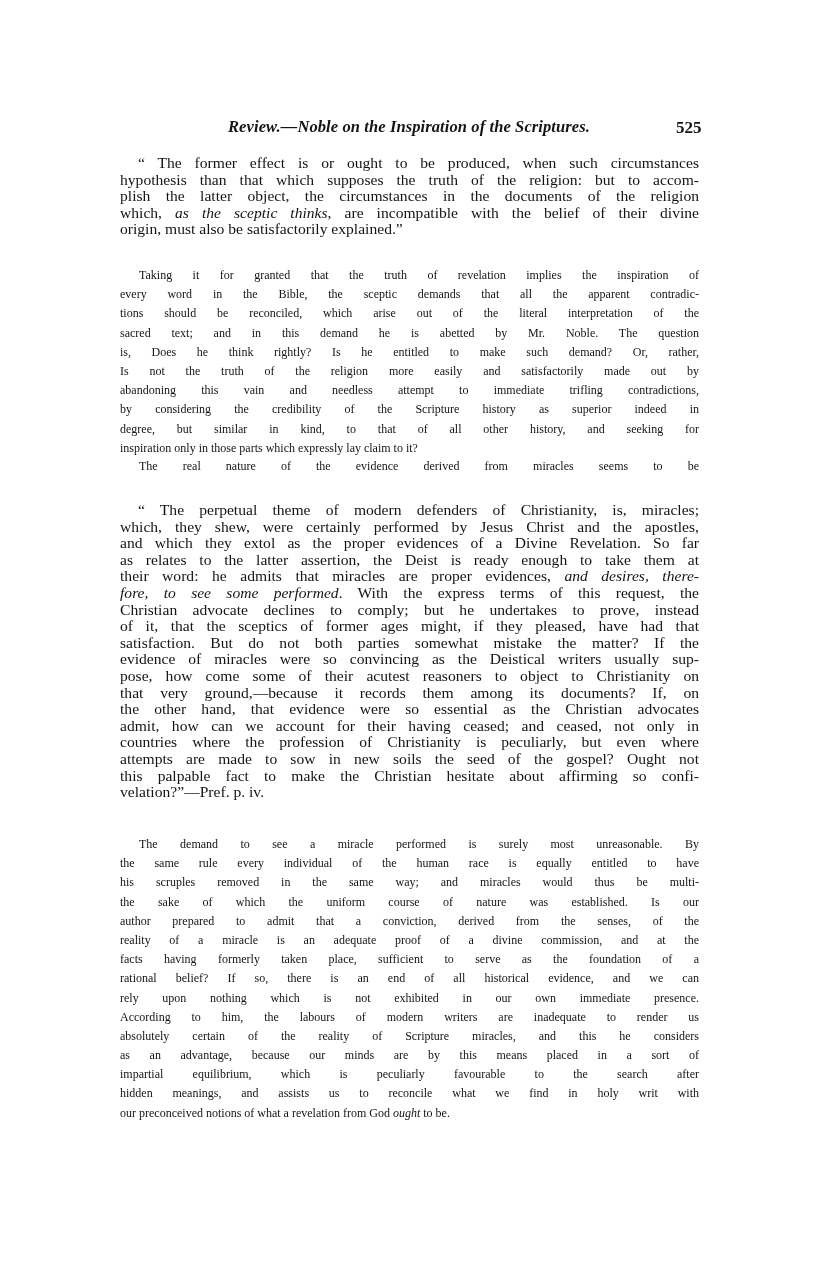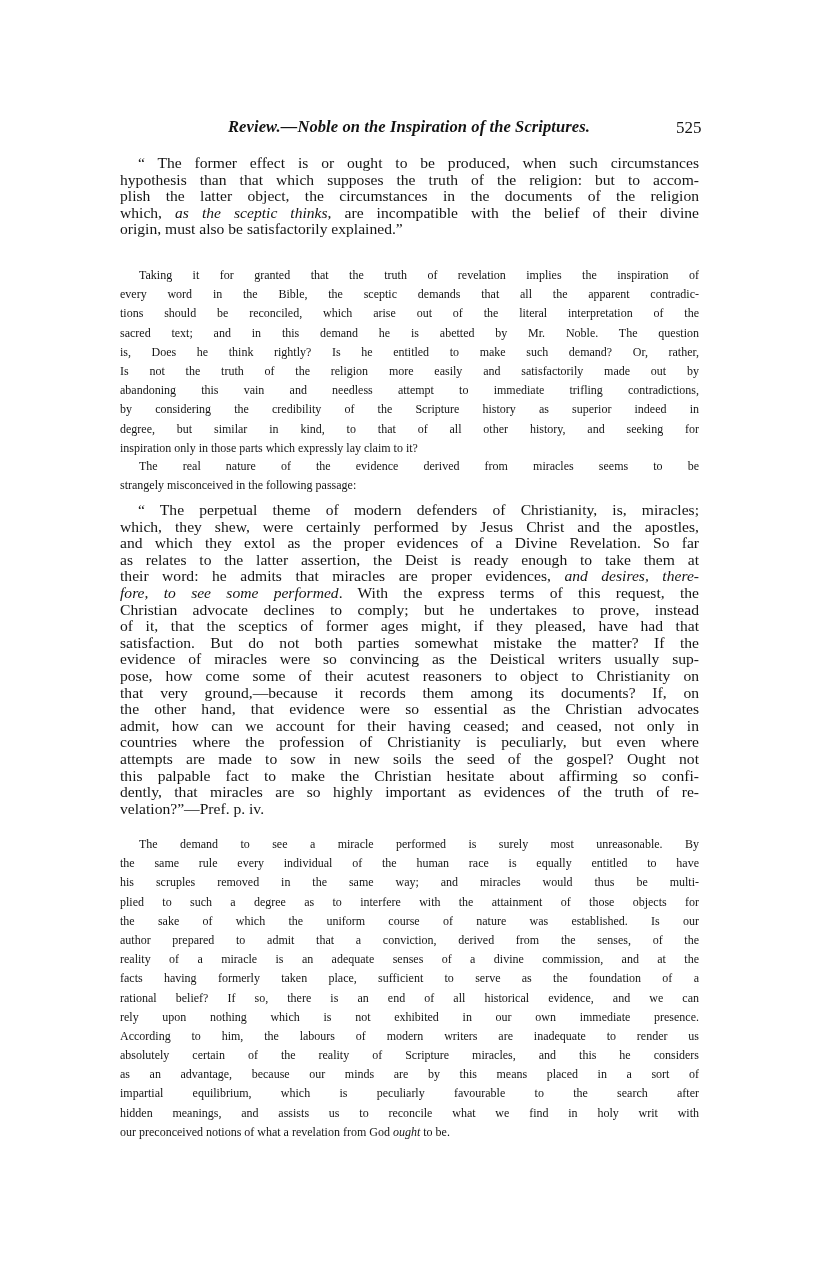--- a/index.html
+++ b/index.html
@@ -1,21 +1,21 @@
 <!DOCTYPE html>
 <html><head>
   <meta charset="utf-8">
   <style>
     html, body { margin: 0; padding: 0; background: #ffffff; }
     body { width: 831px; height: 1275px; position: relative; overflow: hidden;
            font-family: "Liberation Serif", "DejaVu Serif", serif; color: #141414; }
     .page { position: absolute; left: 0; top: 0; width: 740px; height: 1275px; }
     .running-head { position: absolute; left: 228px; top: 117px; font-size: 16.5px;
                     font-style: italic; font-weight: bold; letter-spacing: 0.1px; white-space: nowrap; }
-    .folio { position: absolute; left: 676px; top: 118px; font-size: 17px; font-weight: normal; }
+    .folio { position: absolute; left: 676px; top: 118px; font-size: 17px; font-weight: bold; }
     .block { position: absolute; left: 120px; width: 579px; }
     .line { display: block; white-space: nowrap; text-align: justify; text-align-last: justify; }
     .line.last { text-align-last: left; }
     .quote .line { font-size: 15.6px; line-height: 16.6px; height: 16.6px; }
     .body .line { font-size: 12px; line-height: 19.2px; height: 19.2px; }
     .indent { padding-left: 19px; }
     .qindent { padding-left: 18px; }
     em { font-style: italic; }
     #q1 { top: 155px; }
     #p1 { top: 266px; }
@@ -44,51 +44,48 @@
       <span class="line">sacred text; and in this demand he is abetted by Mr. Noble. The question</span>
       <span class="line">is, Does he think rightly? Is he entitled to make such demand? Or, rather,</span>
       <span class="line">Is not the truth of the religion more easily and satisfactorily made out by</span>
       <span class="line">abandoning this vain and needless attempt to immediate trifling contradictions,</span>
       <span class="line">by considering the credibility of the Scripture history as superior indeed in</span>
       <span class="line">degree, but similar in kind, to that of all other history, and seeking for</span>
       <span class="line last">inspiration only in those parts which expressly lay claim to it?</span>
     </div>
   <div id="p2" class="block body">
       <span class="line indent">The real nature of the evidence derived from miracles seems to be</span>
-      <span class="line last">strangely misconceived in the following passage:</span>
     </div>
   <div id="q2" class="block quote">
       <span class="line qindent">“ The perpetual theme of modern defenders of Christianity, is, miracles;</span>
       <span class="line">which, they shew, were certainly performed by Jesus Christ and the apostles,</span>
       <span class="line">and which they extol as the proper evidences of a Divine Revelation. So far</span>
       <span class="line">as relates to the latter assertion, the Deist is ready enough to take them at</span>
       <span class="line">their word: he admits that miracles are proper evidences, <em>and desires, there-</em></span>
       <span class="line"><em>fore, to see some performed</em>. With the express terms of this request, the</span>
       <span class="line">Christian advocate declines to comply; but he undertakes to prove, instead</span>
       <span class="line">of it, that the sceptics of former ages might, if they pleased, have had that</span>
       <span class="line">satisfaction. But do not both parties somewhat mistake the matter? If the</span>
       <span class="line">evidence of miracles were so convincing as the Deistical writers usually sup-</span>
       <span class="line">pose, how come some of their acutest reasoners to object to Christianity on</span>
       <span class="line">that very ground,—because it records them among its documents? If, on</span>
       <span class="line">the other hand, that evidence were so essential as the Christian advocates</span>
       <span class="line">admit, how can we account for their having ceased; and ceased, not only in</span>
       <span class="line">countries where the profession of Christianity is peculiarly, but even where</span>
       <span class="line">attempts are made to sow in new soils the seed of the gospel? Ought not</span>
       <span class="line">this palpable fact to make the Christian hesitate about affirming so confi-</span>
-      <span class="line">dently, that miracles are so highly important as evidences of the truth of re-</span>
       <span class="line last">velation?”—Pref. p. iv.</span>
     </div>
   <div id="p3" class="block body">
       <span class="line indent">The demand to see a miracle performed is surely most unreasonable. By</span>
       <span class="line">the same rule every individual of the human race is equally entitled to have</span>
       <span class="line">his scruples removed in the same way; and miracles would thus be multi-</span>
-      <span class="line">plied to such a degree as to interfere with the attainment of those objects for</span>
       <span class="line">the sake of which the uniform course of nature was established. Is our</span>
       <span class="line">author prepared to admit that a conviction, derived from the senses, of the</span>
-      <span class="line">reality of a miracle is an adequate senses of a divine commission, and at the</span>
+      <span class="line">reality of a miracle is an adequate proof of a divine commission, and at the</span>
       <span class="line">facts having formerly taken place, sufficient to serve as the foundation of a</span>
       <span class="line">rational belief? If so, there is an end of all historical evidence, and we can</span>
       <span class="line">rely upon nothing which is not exhibited in our own immediate presence.</span>
       <span class="line">According to him, the labours of modern writers are inadequate to render us</span>
       <span class="line">absolutely certain of the reality of Scripture miracles, and this he considers</span>
       <span class="line">as an advantage, because our minds are by this means placed in a sort of</span>
       <span class="line">impartial equilibrium, which is peculiarly favourable to the search after</span>
       <span class="line">hidden meanings, and assists us to reconcile what we find in holy writ with</span>
       <span class="line last">our preconceived notions of what a revelation from God <em>ought</em> to be.</span>
     </div>

